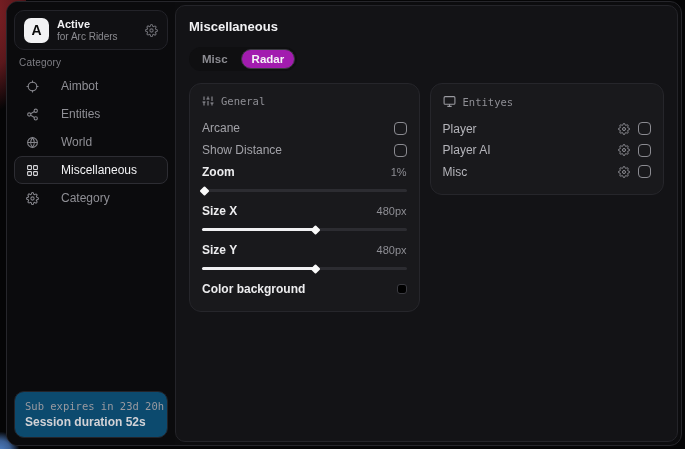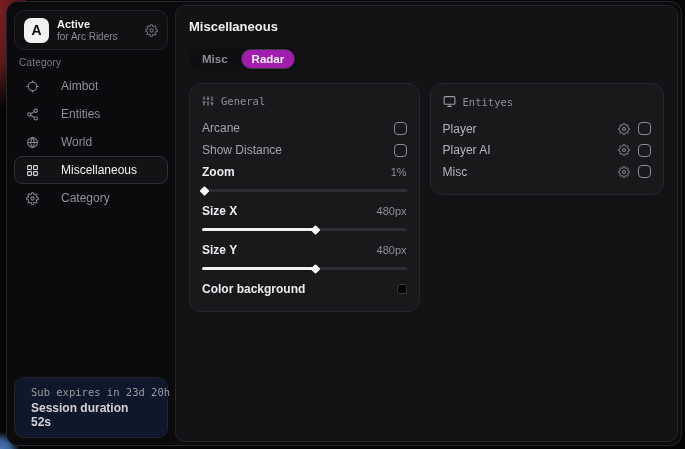--- a/index.html
+++ b/index.html
@@ -30,21 +30,21 @@
 
   .nav { position:absolute; top:70px; left:7px; right:7px; }
   .nav-item { height:28px; display:flex; align-items:center; gap:22px; padding:0 10px;
     border-radius:8px; border:1px solid transparent; color:#8f8f95; font-size:12px; cursor:default; }
   .nav-item + .nav-item { margin-top:0; }
   .nav-item .nicon { display:flex; width:14px; justify-content:center; color:#84848a; }
   .nav-item.active { color:#f2f2f4; background:#131316; border-color:#2d2d33; }
   .nav-item.active .nicon { color:#d8d8dc; }
 
   .footer-card { position:absolute; left:7px; right:7px; bottom:7px;
-    background:#0f172a; border:1px solid #232329; border-radius:10px; padding:8px 16px; }
+    background:#0c4a6e; border:1px solid #232329; border-radius:10px; padding:8px 10px; }
   .footer-line1 { font-family:"DejaVu Sans Mono", monospace; font-size:10.5px; color:#9a9aa0; white-space:nowrap; }
   .footer-line2 { font-size:12px; color:#d2d2d6; margin-top:3px; font-weight:bold; }
 
   
   .main { position:absolute; top:3px; left:168px; right:3px; bottom:3px;
     background:#131316; border:1px solid #242429; border-radius:10px; padding:13px 13px; }
   .page-title { font-size:13px; font-weight:bold; color:#f2f2f4; }
   .tabs { margin-top:13px; display:inline-flex; align-items:center; background:#0f0f11;
     border-radius:999px; padding:2px; gap:2px;font-weight:bold; }
   .tab { font-size:11.5px; padding:4px 11px; border-radius:999px; color:#8c8c92; cursor:default; }

